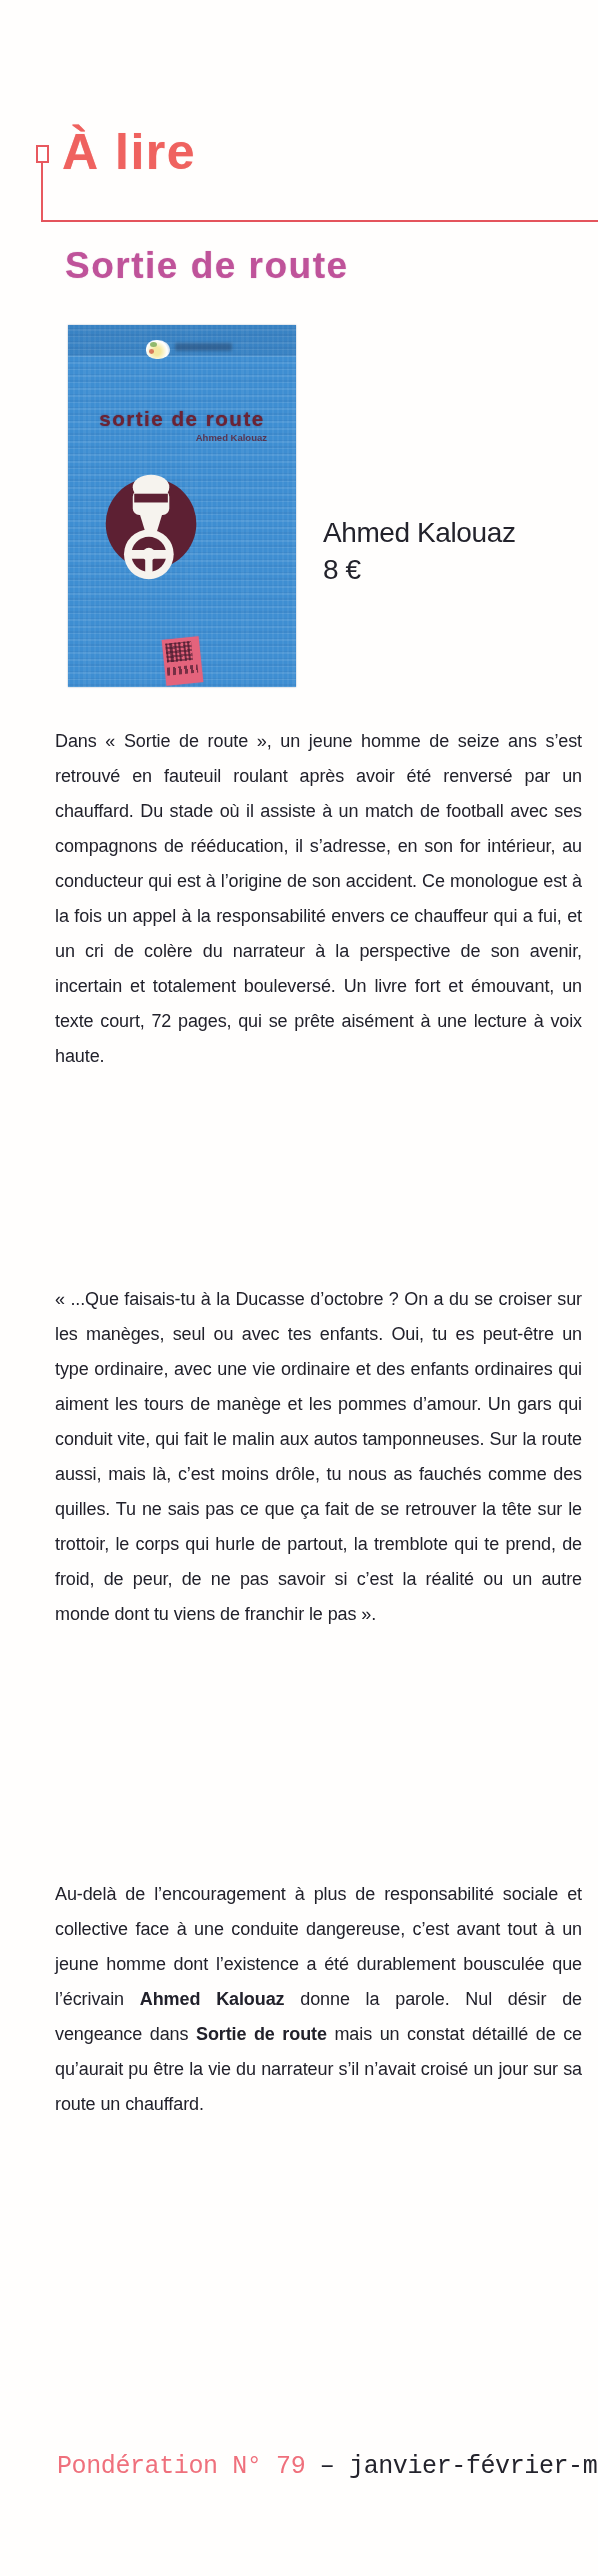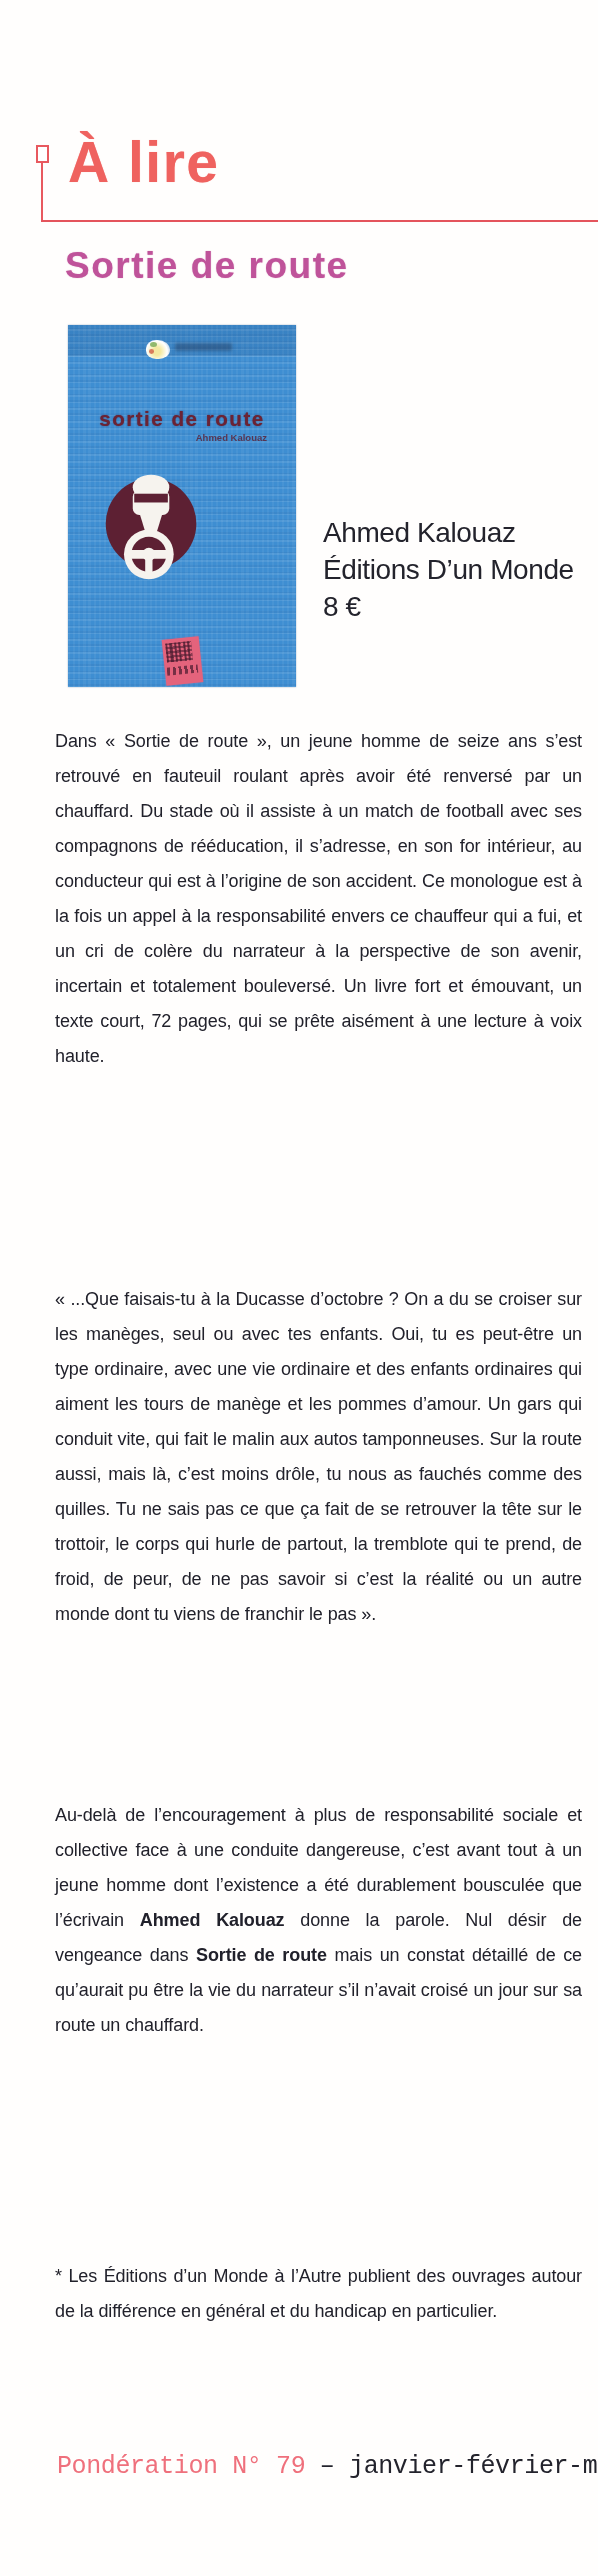--- a/index.html
+++ b/index.html
@@ -4,22 +4,22 @@
 <style>
   html,body{margin:0;padding:0;}
   body{background:#ffffff;font-family:"Liberation Sans", sans-serif;}
   .page{position:relative;width:599px;height:2576px;background:#fffefd;overflow:hidden;}
 
   
   .marker{position:absolute;left:36px;top:145px;width:8.8px;height:14px;
           border:2.2px solid #e8595f;background:#fff;}
   .rule-vert{position:absolute;left:41px;top:163px;width:2.2px;height:58px;background:#e8595f;}
   .rule-horiz{position:absolute;left:41px;top:220px;width:558px;height:2.2px;background:#e4545c;}
-  .section-title{position:absolute;left:62px;top:123px;margin:6px;
-                 font-size:57px;font-weight:700;letter-spacing:1.5px;color:#ef625f;
+  .section-title{position:absolute;left:62px;top:123px;margin:0;
+                 font-size:50px;font-weight:700;letter-spacing:1.5px;color:#ef625f;
                  text-shadow:0 0 0.7px rgba(239,98,95,.55);text-align:right;}
 
   .article-title{position:absolute;left:65px;top:245px;margin:0;
                  font-size:37px;font-weight:700;letter-spacing:1.5px;color:#bf539a;
                  text-shadow:0 0 1.1px rgba(191,83,154,.6);}
 
   
   .cover{position:absolute;left:68px;top:325px;width:228px;height:362px;
          background-color:#3e8ed2;
          background-image:
@@ -53,21 +53,21 @@
   .book-info{position:absolute;left:323px;top:514px;width:272px;
              font-size:28px;line-height:37px;letter-spacing:-0.4px;color:#23232c;}
 
   
   .body-para{position:absolute;left:55px;width:527px;margin:0;
              font-size:18px;line-height:35px;letter-spacing:-0.1px;
              text-align:justify;color:#21212b;}
   .body-para.quote{}
   .p1{top:724px;}
   .p2{top:1282px;}
-  .p3{top:1798px;}
+  .p3{top:1877px;}
   .p4{top:2259px;}
 
   
   .footer{position:absolute;left:57px;top:2452px;font-size:25px;letter-spacing:-0.4px;
           white-space:nowrap;font-family:Liberation Mono, monospace;}
   .footer .journal{color:#ef707c;}
   .footer .date{color:#23232c;}
 </style>
 </head>
 <body>
@@ -102,31 +102,29 @@
       <circle cx="60" cy="122" r="9" fill="#f6f3ee"></circle>
     </svg>
     <div class="cover-stamp">
       <span class="stamp-g1"></span>
       <span class="stamp-g2"></span>
     </div>
   </div>
 
   <div class="book-info">
     <div>Ahmed Kalouaz</div>
-    <div>Éditions D’un Monde</div>
     <div>8 €</div>
   </div>
 
   <p class="body-para p1">Dans « Sortie de route », un jeune homme de seize ans s’est retrouvé en fauteuil roulant après avoir été renversé par un chauffard. Du stade où il assiste à un match de football avec ses compagnons de rééducation, il s’adresse, en son for intérieur, au conducteur qui est à l’origine de son accident. Ce monologue est à la fois un appel à la responsabilité envers ce chauffeur qui a fui, et un cri de colère du narrateur à la perspective de son avenir, incertain et totalement bouleversé. Un livre fort et émouvant, un texte court, 72 pages, qui se prête aisément à une lecture à voix haute.</p>
 
   <p class="body-para quote p2">« ...Que faisais-tu à la Ducasse d’octobre ? On a du se croiser sur les manèges, seul ou avec tes enfants. Oui, tu es peut-être un type ordinaire, avec une vie ordinaire et des enfants ordinaires qui aiment les tours de manège et les pommes d’amour. Un gars qui conduit vite, qui fait le malin aux autos tamponneuses. Sur la route aussi, mais là, c’est moins drôle, tu nous as fauchés comme des quilles. Tu ne sais pas ce que ça fait de se retrouver la tête sur le trottoir, le corps qui hurle de partout, la tremblote qui te prend, de froid, de peur, de ne pas savoir si c’est la réalité ou un autre monde dont tu viens de franchir le pas ».</p>
 
   <p class="body-para p3"><span>Au-delà de l’encouragement à plus de responsabilité sociale et collective face à une conduite dangereuse, c’est avant tout à un jeune homme dont l’existence a été durablement bousculée que l’écrivain </span><b>Ahmed Kalouaz</b><span> donne la parole. Nul désir de vengeance dans </span><b>Sortie de route</b><span> mais un constat détaillé de ce qu’aurait pu être la vie du narrateur s’il n’avait croisé un jour sur sa route un chauffard.</span></p>
 
-  <p class="body-para quote p4">* Les Éditions d’un Monde à l’Autre publient des ouvrages autour de la différence en général et du handicap en particulier.</p>
 
   <div class="footer">
     <span class="journal">Pondération N° 79</span>
     <span class="date">– janvier-février-mars 2009</span>
   </div>
 
 </div>
 
 
 </body></html>

